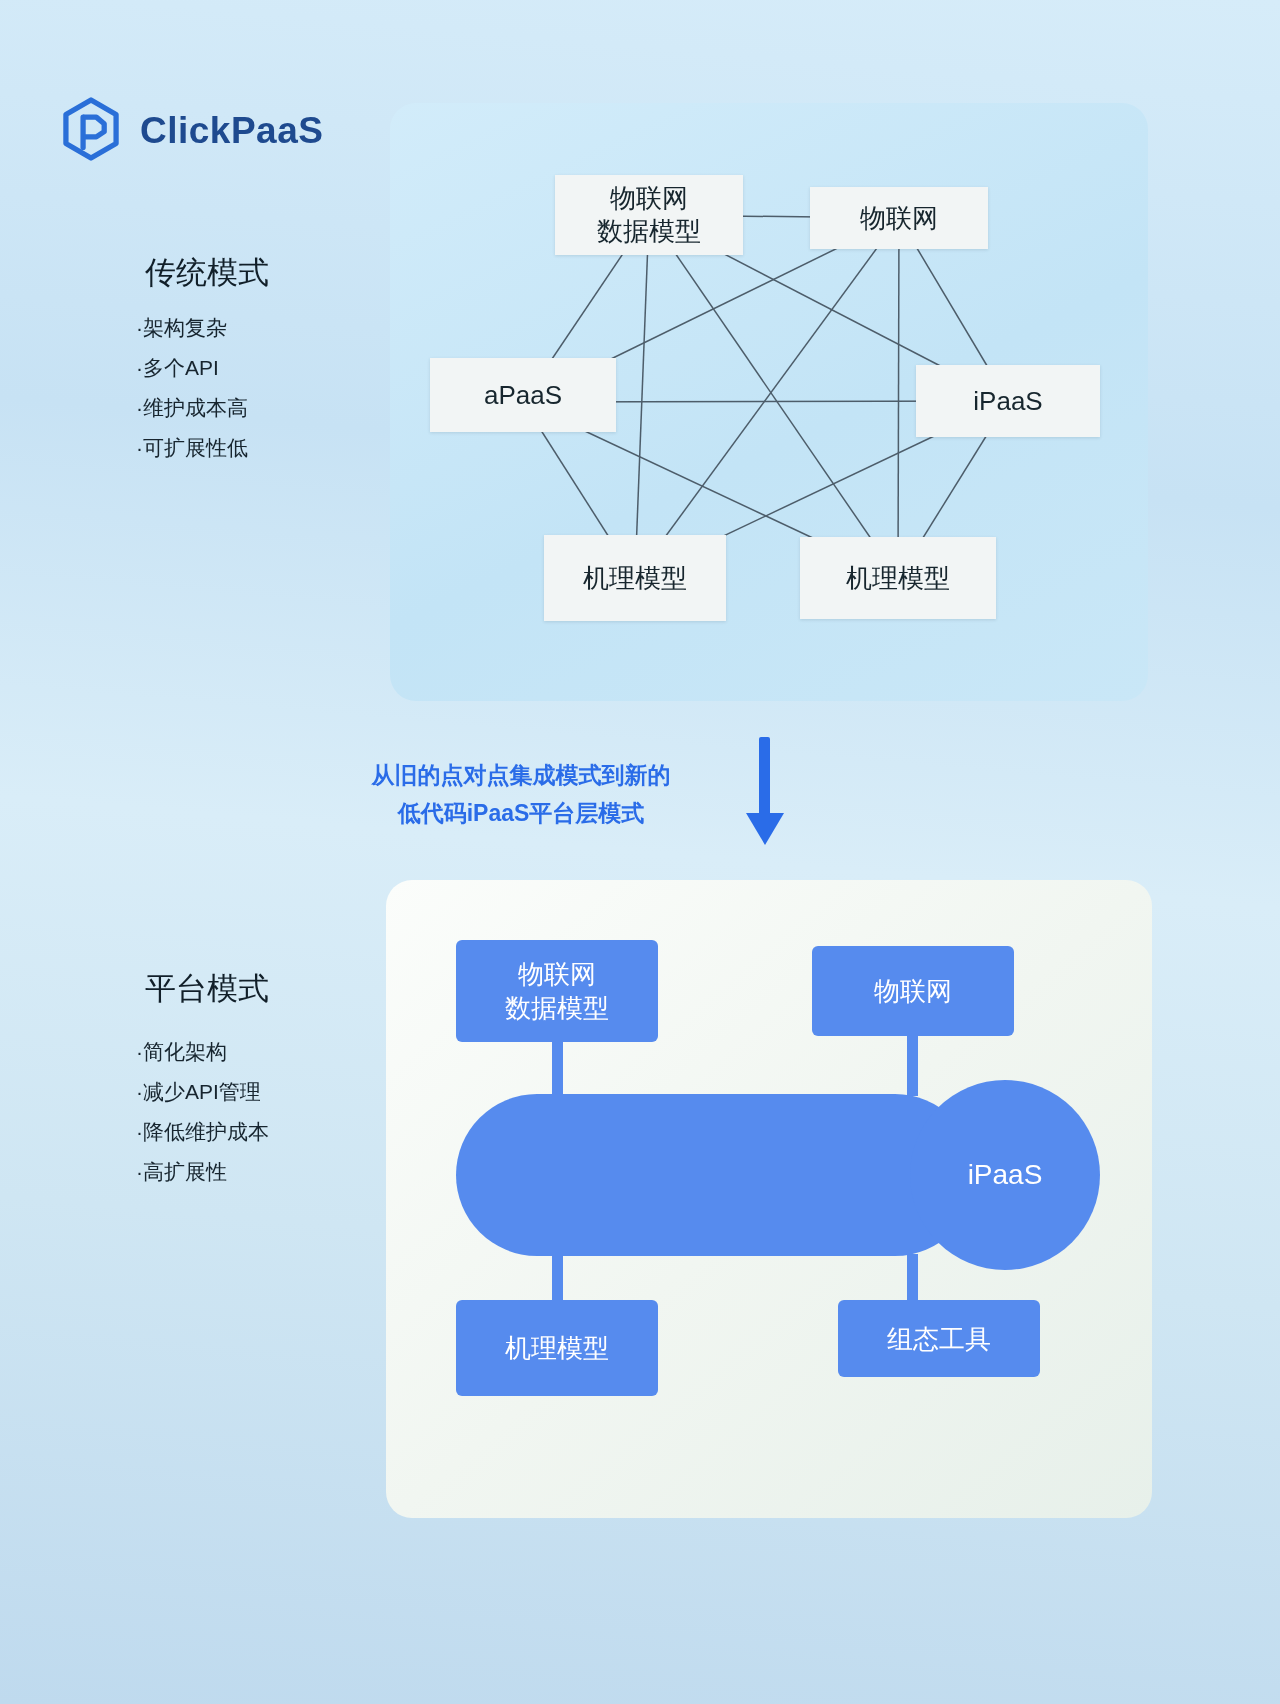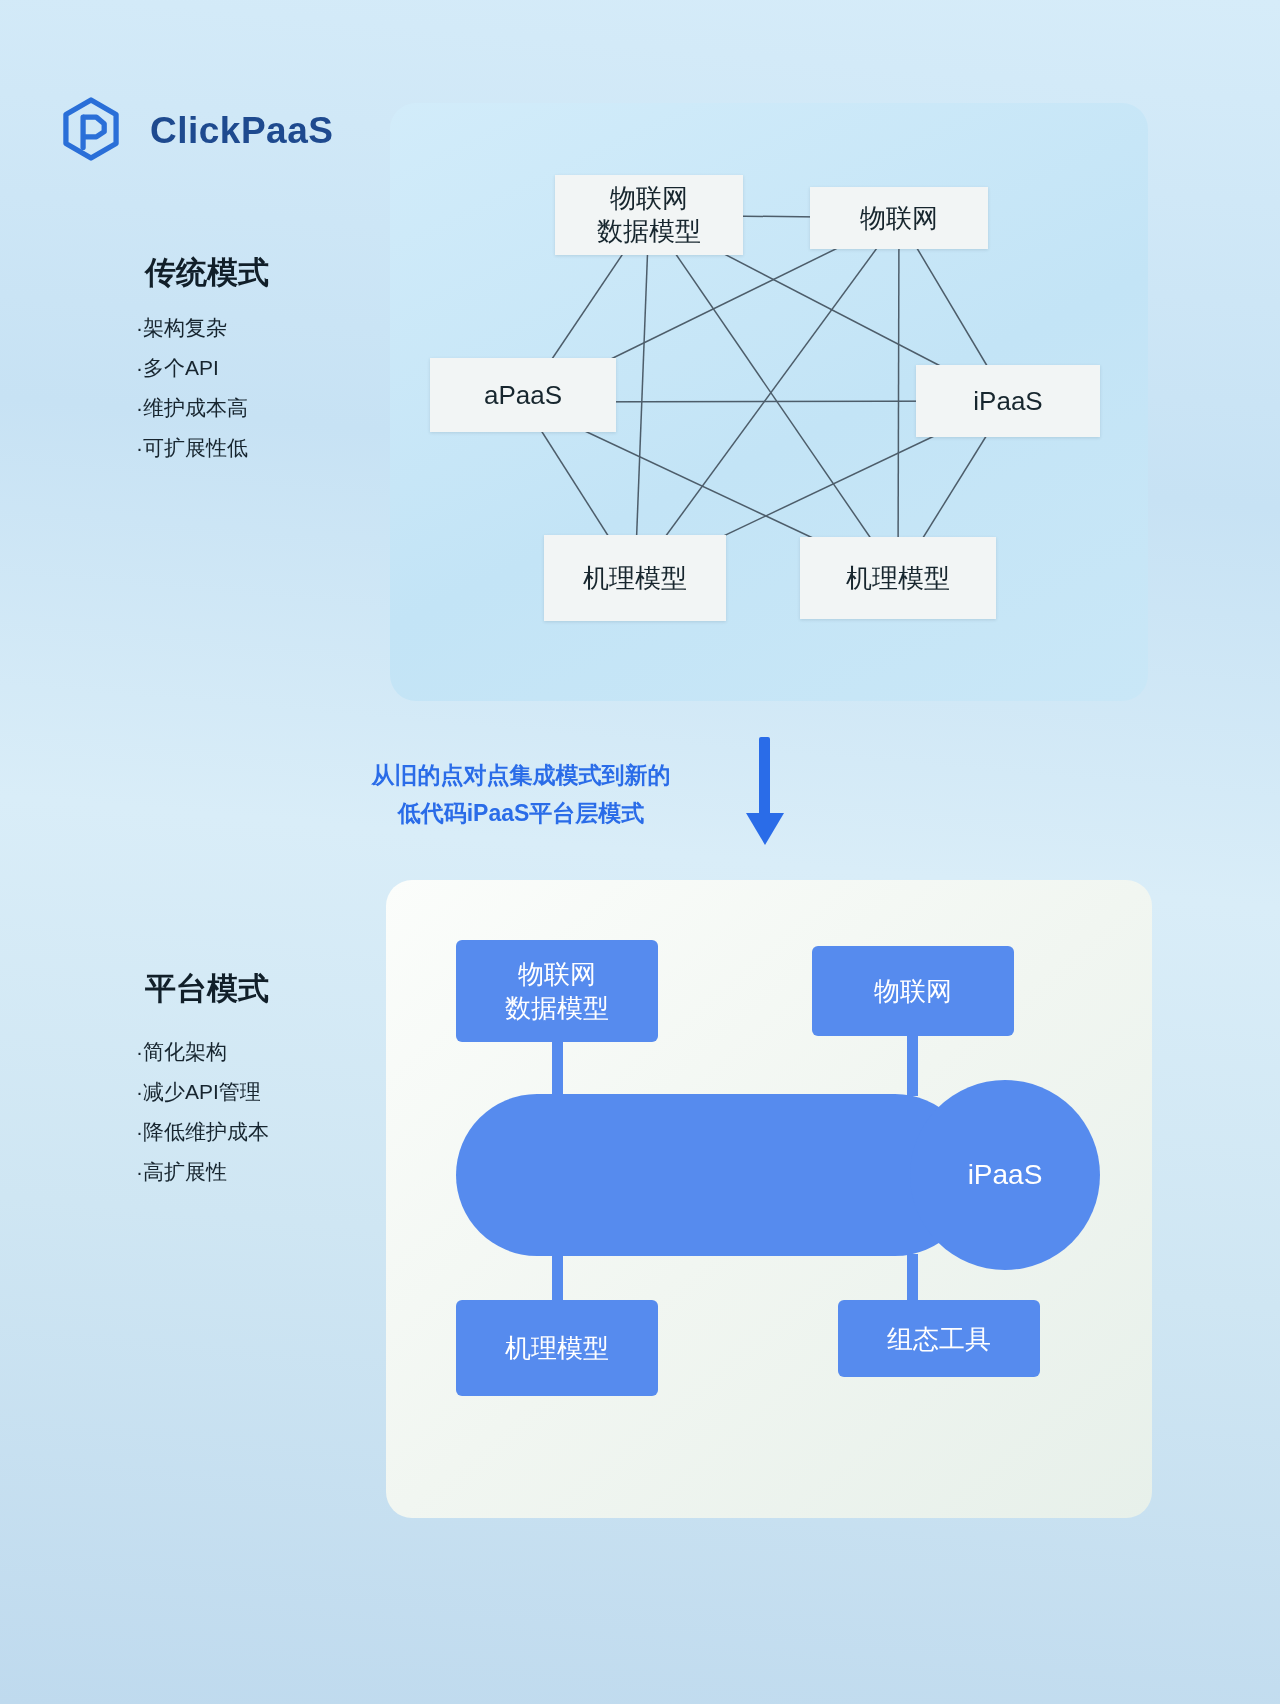--- a/index.html
+++ b/index.html
@@ -2,24 +2,24 @@
 <html><head>
 <meta charset="utf-8">
 <style>
   html,body { margin:0; padding:0; background:#b9d6ea; }
   .page {
     position:relative; width:1280px; height:1704px; overflow:hidden;
     font-family:"Liberation Sans","DejaVu Sans",sans-serif;
     background:linear-gradient(185deg,#d6ecf9 0%, #c7e2f4 28%, #d9edf8 50%, #cfe6f3 72%, #bfdaee 100%);
   }
   
-  .logo { position:absolute; left:58px; top:96px; display:flex; align-items:center; gap:26px; }
+  .logo { position:absolute; left:58px; top:96px; display:flex; align-items:center; gap:16px; }
   .logo-text { font-size:37px; font-weight:700; color:#1e4a8f; letter-spacing:0.5px; }
   
-  .sec-title { position:absolute; left:145px; font-size:31px; font-weight:700; color:#111f29; }
+  .sec-title { position:absolute; left:145px; font-size:31px; font-weight:400; color:#111f29; }
   .bullets { position:absolute; left:136px; font-size:21px; color:#17252f; }
   .bullets div { line-height:40px; }
   
   .panel-top {
     position:absolute; left:390px; top:103px; width:758px; height:598px; border-radius:26px;
     background:linear-gradient(155deg,#d2ecfa 0%, #c3e4f6 55%, #c9e7f7 100%);
   }
   .panel-top svg { position:absolute; left:0; top:0; }
   .node {
     position:absolute; display:flex; align-items:center; justify-content:center; text-align:center;

